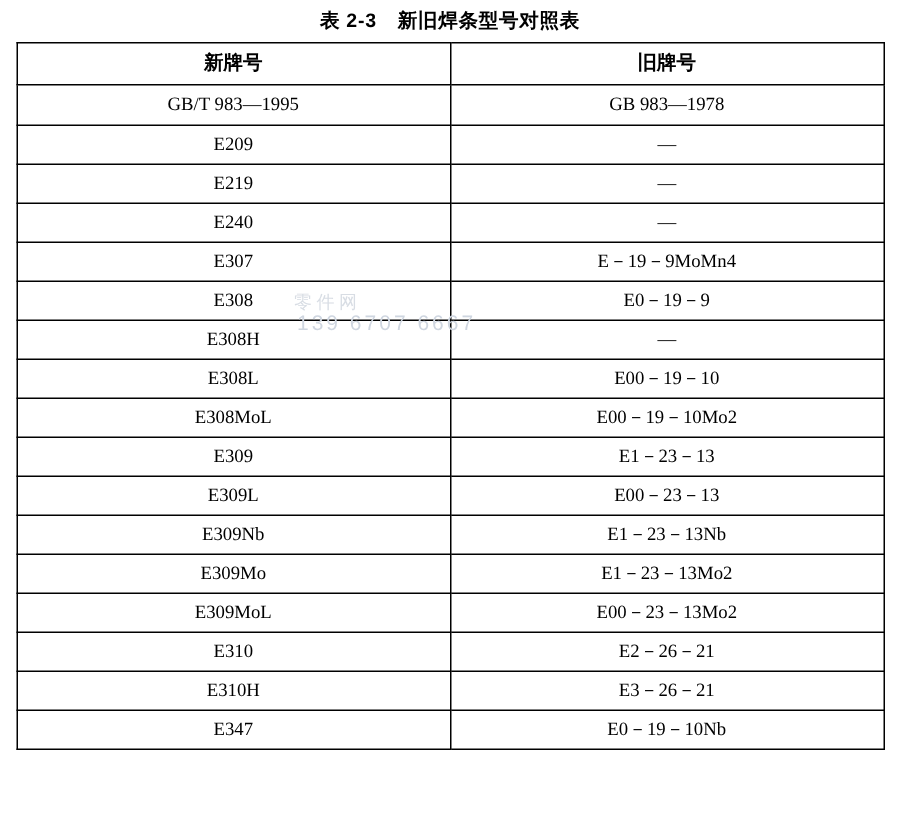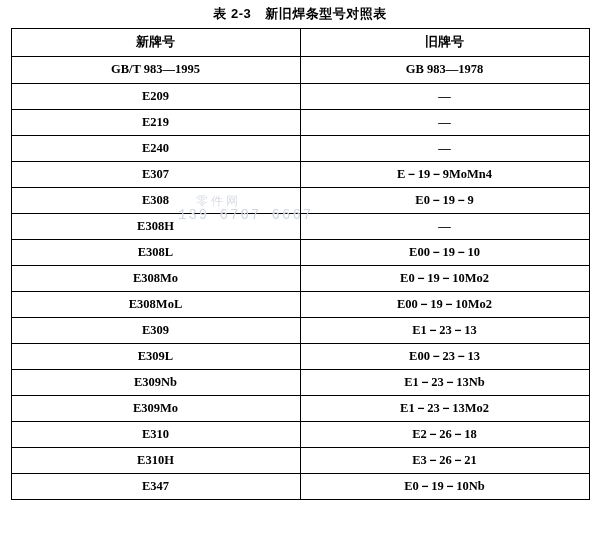--- a/index.html
+++ b/index.html
@@ -43,41 +43,40 @@
   table.maintable td {
     border: 1px solid #000000;
     text-align: center;
     vertical-align: middle;
     height: 25px;
     font-size: 12.5px;
     font-family: "Liberation Serif", "DejaVu Serif", serif;
     padding: 0;
     line-height: 1.1;
     white-space: nowrap;
-    font-weight: bold;
   }
   table.maintable td.hdr {
     font-family: "Liberation Sans", "DejaVu Sans", sans-serif;
     font-weight: bold;
     font-size: 13px;
     height: 27px;
   }
   table.maintable td.sub {
     font-size: 12.5px;
     height: 26px;
   }
   .col-a { width: 288px; margin-top: 12px; }
   .col-b { width: 288px; }
 
   
   .watermark {
     position: absolute;
-    left: 178px;
+    left: 198px;
     top: 207px;
-    font-family: Liberation Mono, monospace;
+    font-family: Liberation Sans, sans-serif;
     font-size: 14px;
     color: #cfd6e0;
     letter-spacing: 2px;
     pointer-events: none;
     white-space: nowrap;
   }
   .watermark2 {
     position: absolute;
     left: 196px;
     top: 193px;
@@ -128,46 +127,46 @@
       </tr>
       <tr>
         <td class="col-a">E308H</td>
         <td class="col-b">—</td>
       </tr>
       <tr>
         <td class="col-a">E308L</td>
         <td class="col-b">E00－19－10</td>
       </tr>
       <tr>
-        <td class="col-a">E308Mo</td>
-        <td class="col-b">E0－19－10Mo2</td>
-      </tr>
-      <tr>
         <td class="col-a">E308MoL</td>
         <td class="col-b">E00－19－10Mo2</td>
       </tr>
       <tr>
         <td class="col-a">E309</td>
         <td class="col-b">E1－23－13</td>
       </tr>
       <tr>
         <td class="col-a">E309L</td>
         <td class="col-b">E00－23－13</td>
       </tr>
       <tr>
         <td class="col-a">E309Nb</td>
         <td class="col-b">E1－23－13Nb</td>
       </tr>
       <tr>
         <td class="col-a">E309Mo</td>
         <td class="col-b">E1－23－13Mo2</td>
       </tr>
       <tr>
+        <td class="col-a">E309MoL</td>
+        <td class="col-b">E00－23－13Mo2</td>
+      </tr>
+      <tr>
         <td class="col-a">E310</td>
-        <td class="col-b">E2－26－18</td>
+        <td class="col-b">E2－26－21</td>
       </tr>
       <tr>
         <td class="col-a">E310H</td>
         <td class="col-b">E3－26－21</td>
       </tr>
       <tr>
         <td class="col-a">E347</td>
         <td class="col-b">E0－19－10Nb</td>
       </tr>
     </tbody>

